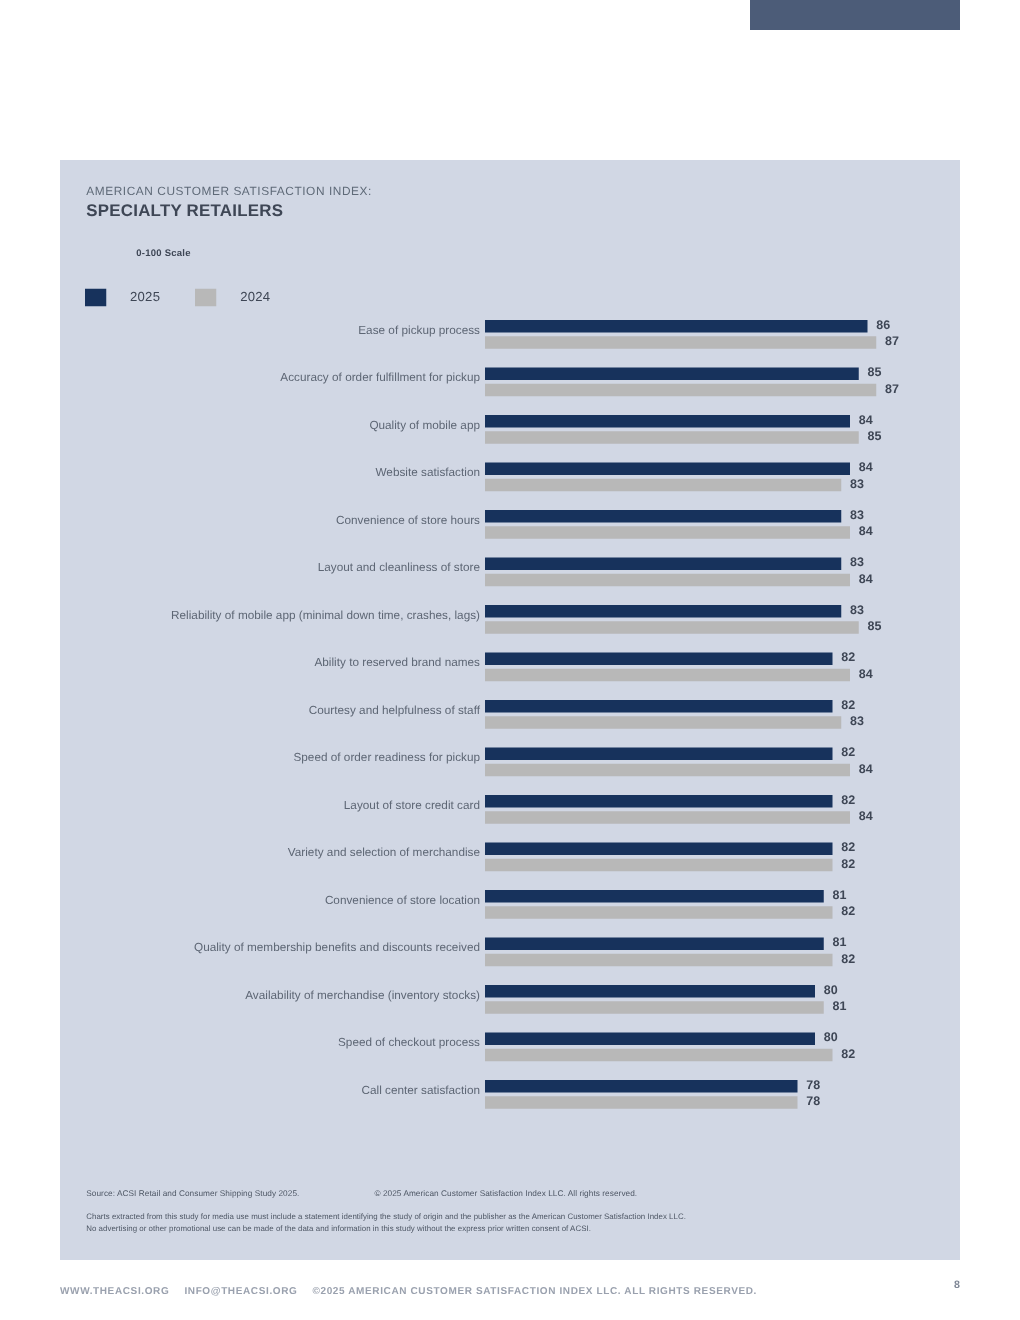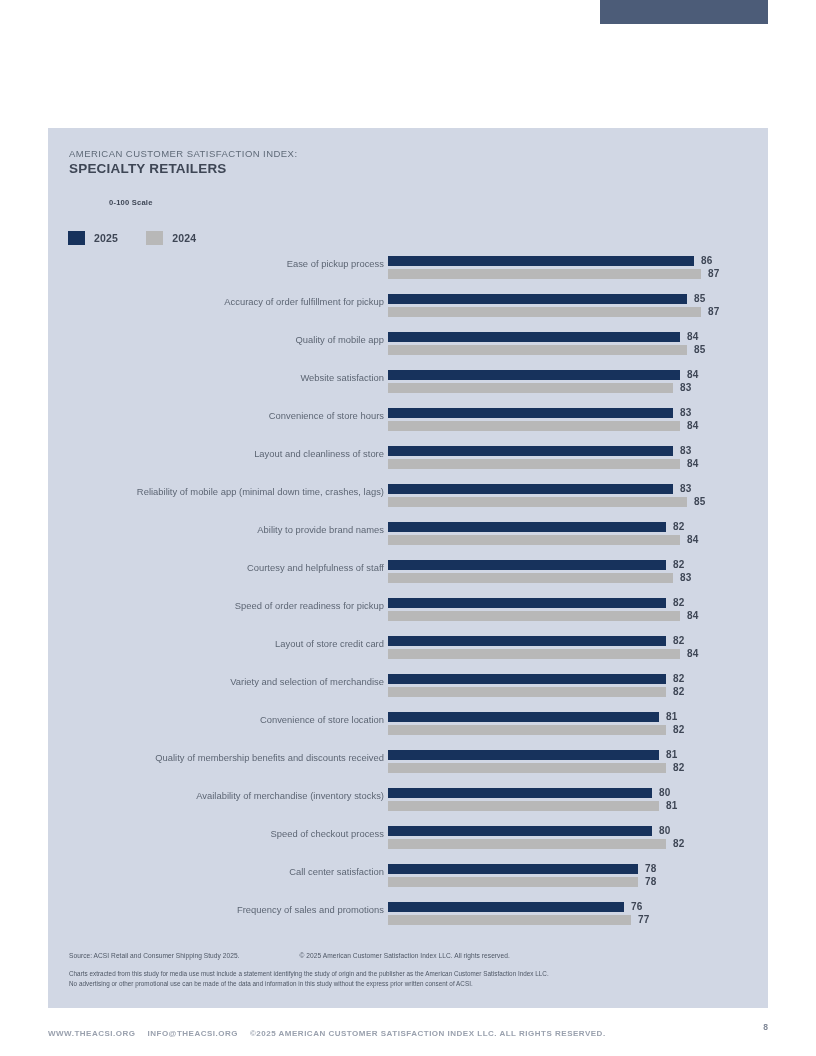--- a/index.html
+++ b/index.html
@@ -21,21 +21,21 @@
   }
   .hdr{position:absolute;left:21px;}
   #eyebrow{top:20px;font-size:9.5px;letter-spacing:.45px;color:#5f6a78;}
   #title{top:33px;font-size:13.5px;font-weight:bold;letter-spacing:.2px;color:#3e4655;}
   #subtitle{top:50px;font-size:12.5px;color:#4e5765;letter-spacing:.05px;}
   #scale{top:70px;font-size:7.6px;font-weight:bold;color:#3e4655;letter-spacing:.2px;margin-left:40px;}
 
   #legend{position:absolute;left:20px;top:103px;display:flex;align-items:center;}
   .leg{display:flex;align-items:center;margin-right:28px;}
   .leg .sw{width:17px;height:14px;display:block;}
-  .leg .lb{font-size:10.5px;font-weight:bold;color:#3e4655;margin-left:9px;letter-spacing:.2px;}
+  .leg .lb{font-size:10.5px;font-weight:normal;color:#3e4655;margin-left:19px;letter-spacing:.2px;}
 
   #rows{position:absolute;left:0;top:125px;width:100%;}
   .row{position:relative;height:38px;}
   .rlabel{
     position:absolute;right:384px;top:5px;
     font-size:9.4px;color:#5d6674;text-align:right;white-space:nowrap;
     letter-spacing:.02px;
   }
   .bars{position:absolute;left:340px;top:3px;}
   .barline{position:relative;height:10px;}
@@ -163,21 +163,21 @@
             <div class="bar" style="width: 285px; background: rgb(23, 50, 92);"></div>
             <span class="bval" style="left: 292px;">83</span>
           </div>
           <div class="barline">
             <div class="bar" style="width: 299px; background: rgb(184, 184, 184);"></div>
             <span class="bval" style="left: 306px;">85</span>
           </div>
         </div>
       </div>
       <div class="row">
-        <div class="rlabel">Ability to provide brand names</div>
+        <div class="rlabel">Ability to reserved brand names</div>
         <div class="bars">
           <div class="barline">
             <div class="bar" style="width: 278px; background: rgb(23, 50, 92);"></div>
             <span class="bval" style="left: 285px;">82</span>
           </div>
           <div class="barline">
             <div class="bar" style="width: 292px; background: rgb(184, 184, 184);"></div>
             <span class="bval" style="left: 299px;">84</span>
           </div>
         </div>
@@ -289,33 +289,20 @@
       <div class="row">
         <div class="rlabel">Call center satisfaction</div>
         <div class="bars">
           <div class="barline">
             <div class="bar" style="width: 250px; background: rgb(23, 50, 92);"></div>
             <span class="bval" style="left: 257px;">78</span>
           </div>
           <div class="barline">
             <div class="bar" style="width: 250px; background: rgb(184, 184, 184);"></div>
             <span class="bval" style="left: 257px;">78</span>
-          </div>
-        </div>
-      </div>
-      <div class="row">
-        <div class="rlabel">Frequency of sales and promotions</div>
-        <div class="bars">
-          <div class="barline">
-            <div class="bar" style="width: 236px; background: rgb(23, 50, 92);"></div>
-            <span class="bval" style="left: 243px;">76</span>
-          </div>
-          <div class="barline">
-            <div class="bar" style="width: 243px; background: rgb(184, 184, 184);"></div>
-            <span class="bval" style="left: 250px;">77</span>
           </div>
         </div>
       </div>
     </div>
 
   <div id="src">
     <span>Source: ACSI Retail and Consumer Shipping Study 2025.</span><span class="gap"></span><span>© 2025 American Customer Satisfaction Index LLC. All rights reserved.</span>
   </div>
 
   <div id="disc">

